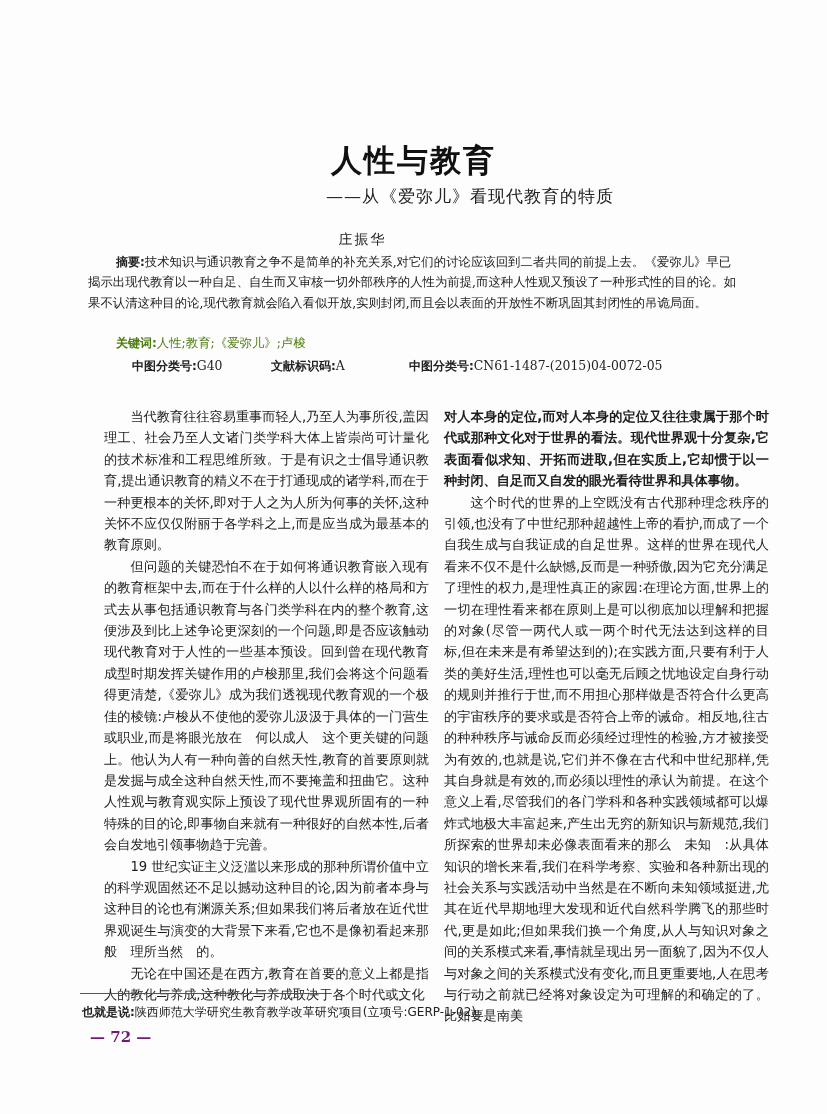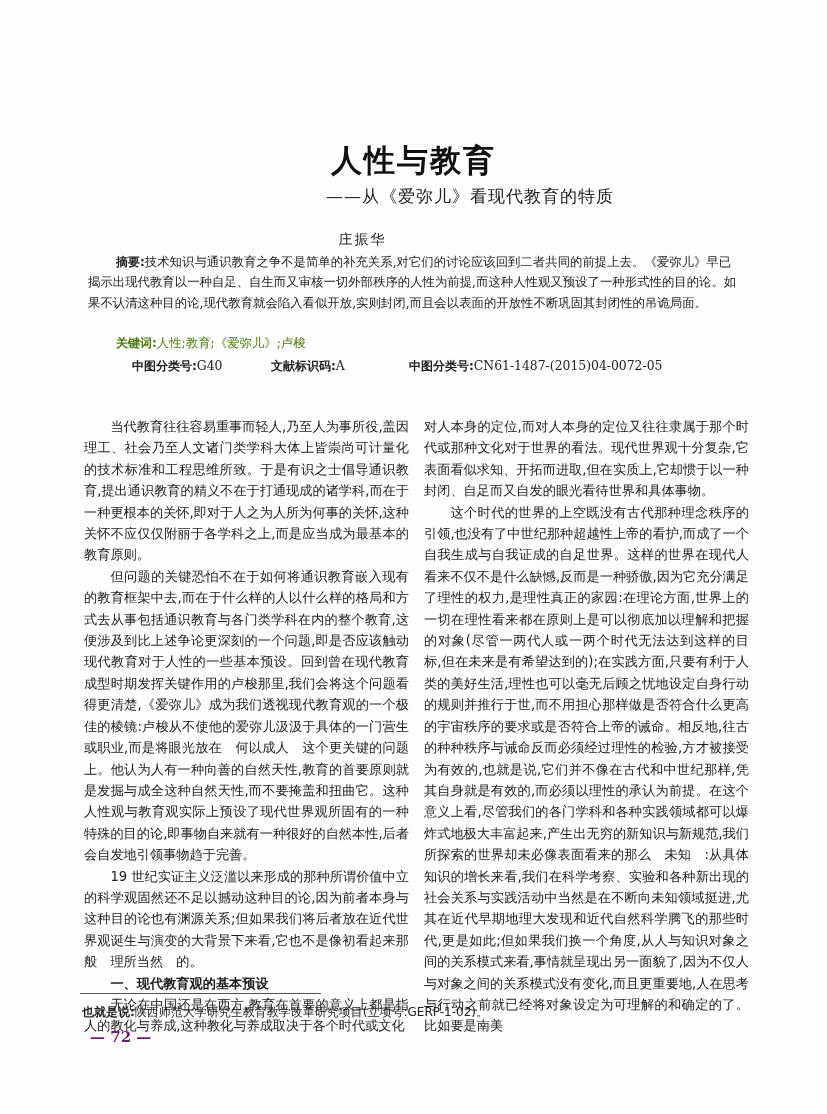--- a/index.html
+++ b/index.html
@@ -9,26 +9,26 @@
            font-family: "DejaVu Sans", "Liberation Sans", sans-serif; font-weight: bold;
            font-size: 31px; letter-spacing: 2px; color: #111; }
   .subtitle { position: absolute; left: 326px; top: 185px; font-size: 17px; letter-spacing: 1px; color: #222; }
   .author { position: absolute; left: 0; width: 725px; top: 231px; text-align: center; font-size: 14px; letter-spacing: 2px; color: #222; }
   .abstract { position: absolute; left: 88px; top: 252px; width: 650px; font-size: 12.4px; line-height: 20.4px; color: #222; }
   .abstract .indent { display: inline-block; width: 28px; }
   .label { font-family: "DejaVu Sans", "Liberation Sans", sans-serif; font-weight: bold; font-size: 12px; }
   .keywords { position: absolute; left: 116px; top: 335px; font-size: 12.4px; color: #4d7c0f; }
   .meta { position: absolute; left: 116px; top: 358px; font-size: 12.4px; color: #222; width: 640px; }
   .meta span.item { position: absolute; white-space: nowrap; }
-  .col { position: absolute; top: 416px; width: 325px; font-size: 13.2px; line-height: 21.4px; color: #1c1c1c;
-         text-align: justify; font-family: "DejaVu Sans", "Liberation Sans", sans-serif; }
+  .col { position: absolute; top: 406px; width: 325px; font-size: 13.2px; line-height: 21.4px; color: #1c1c1c;
+         text-align: justify; font-family: "DejaVu Sans", "Liberation Sans", sans-serif; margin-left: 20px; }
   .col-left { left: 84px; }
   .col-right { left: 424px; }
   .col p { margin: 0; text-indent: 2em; }
-  .col p.noindent { text-indent: 0; }
+  .col p.noindent { text-indent: 0; font-weight: bold; }
   .col h3 { margin: 0; font-size: 13.2px; font-weight: bold; text-indent: 2em; line-height: 21.4px; }
   .rule { position: absolute; left: 80px; top: 993px; width: 241px; height: 0; border-top: 1px solid #555; }
   .fund { position: absolute; left: 82px; top: 1004px; font-size: 12px; color: #222;
           font-family: "DejaVu Sans", "Liberation Sans", sans-serif; }
   .pageno { position: absolute; left: 90px; top: 1028px; font-size: 15px; font-weight: bold;
             font-family: "DejaVu Serif", "Liberation Serif", serif; color: #701a75; }
 </style>
 </head>
 <body>
 
@@ -47,21 +47,20 @@
 <div class="meta">
   <span class="item" style="left:16px"><span class="label">中图分类号:</span><span>G40</span></span>
   <span class="item" style="left:155px"><span class="label">文献标识码:</span><span>A</span></span>
   <span class="item" style="left:293px"><span class="label">中图分类号:</span><span>CN61-1487-(2015)04-0072-05</span></span>
 </div>
 
 <div class="col col-left" id="col-left">
     <p>当代教育往往容易重事而轻人,乃至人为事所役,盖因理工、社会乃至人文诸门类学科大体上皆崇尚可计量化的技术标准和工程思维所致。于是有识之士倡导通识教育,提出通识教育的精义不在于打通现成的诸学科,而在于一种更根本的关怀,即对于人之为人所为何事的关怀,这种关怀不应仅仅附丽于各学科之上,而是应当成为最基本的教育原则。</p>
     <p>但问题的关键恐怕不在于如何将通识教育嵌入现有的教育框架中去,而在于什么样的人以什么样的格局和方式去从事包括通识教育与各门类学科在内的整个教育,这便涉及到比上述争论更深刻的一个问题,即是否应该触动现代教育对于人性的一些基本预设。回到曾在现代教育成型时期发挥关键作用的卢梭那里,我们会将这个问题看得更清楚,《爱弥儿》成为我们透视现代教育观的一个极佳的棱镜:卢梭从不使他的爱弥儿汲汲于具体的一门营生或职业,而是将眼光放在　何以成人　这个更关键的问题上。他认为人有一种向善的自然天性,教育的首要原则就是发掘与成全这种自然天性,而不要掩盖和扭曲它。这种人性观与教育观实际上预设了现代世界观所固有的一种特殊的目的论,即事物自来就有一种很好的自然本性,后者会自发地引领事物趋于完善。</p>
     <p>19 世纪实证主义泛滥以来形成的那种所谓价值中立的科学观固然还不足以撼动这种目的论,因为前者本身与这种目的论也有渊源关系;但如果我们将后者放在近代世界观诞生与演变的大背景下来看,它也不是像初看起来那般　理所当然　的。</p>
-    <h3>一、现代教育观的基本预设</h3>
     <p>无论在中国还是在西方,教育在首要的意义上都是指人的教化与养成,这种教化与养成取决于各个时代或文化</p>
   </div>
 <div class="col col-right" id="col-right">
     <p class="noindent">对人本身的定位,而对人本身的定位又往往隶属于那个时代或那种文化对于世界的看法。现代世界观十分复杂,它表面看似求知、开拓而进取,但在实质上,它却惯于以一种封闭、自足而又自发的眼光看待世界和具体事物。</p>
     <p>这个时代的世界的上空既没有古代那种理念秩序的引领,也没有了中世纪那种超越性上帝的看护,而成了一个自我生成与自我证成的自足世界。这样的世界在现代人看来不仅不是什么缺憾,反而是一种骄傲,因为它充分满足了理性的权力,是理性真正的家园:在理论方面,世界上的一切在理性看来都在原则上是可以彻底加以理解和把握的对象(尽管一两代人或一两个时代无法达到这样的目标,但在未来是有希望达到的);在实践方面,只要有利于人类的美好生活,理性也可以毫无后顾之忧地设定自身行动的规则并推行于世,而不用担心那样做是否符合什么更高的宇宙秩序的要求或是否符合上帝的诫命。相反地,往古的种种秩序与诫命反而必须经过理性的检验,方才被接受为有效的,也就是说,它们并不像在古代和中世纪那样,凭其自身就是有效的,而必须以理性的承认为前提。在这个意义上看,尽管我们的各门学科和各种实践领域都可以爆炸式地极大丰富起来,产生出无穷的新知识与新规范,我们所探索的世界却未必像表面看来的那么　未知　:从具体知识的增长来看,我们在科学考察、实验和各种新出现的社会关系与实践活动中当然是在不断向未知领域挺进,尤其在近代早期地理大发现和近代自然科学腾飞的那些时代,更是如此;但如果我们换一个角度,从人与知识对象之间的关系模式来看,事情就呈现出另一面貌了,因为不仅人与对象之间的关系模式没有变化,而且更重要地,人在思考与行动之前就已经将对象设定为可理解的和确定的了。比如要是南美</p>
   </div>
 
 <div class="rule"></div>
 <div class="fund">
   <span class="label">也就是说:</span><span>陕西师范大学研究生教育教学改革研究项目(立项号:GERP-1-02)。</span>

